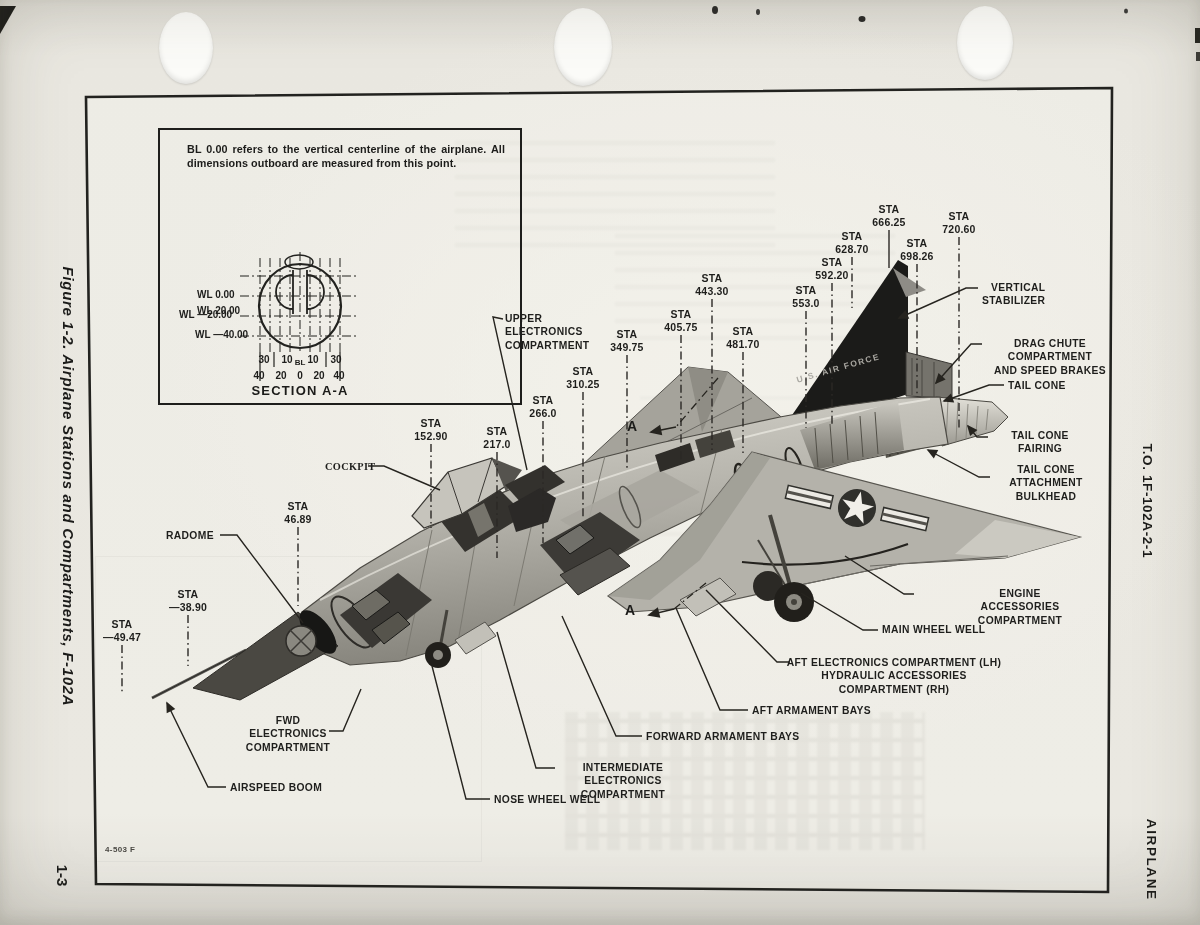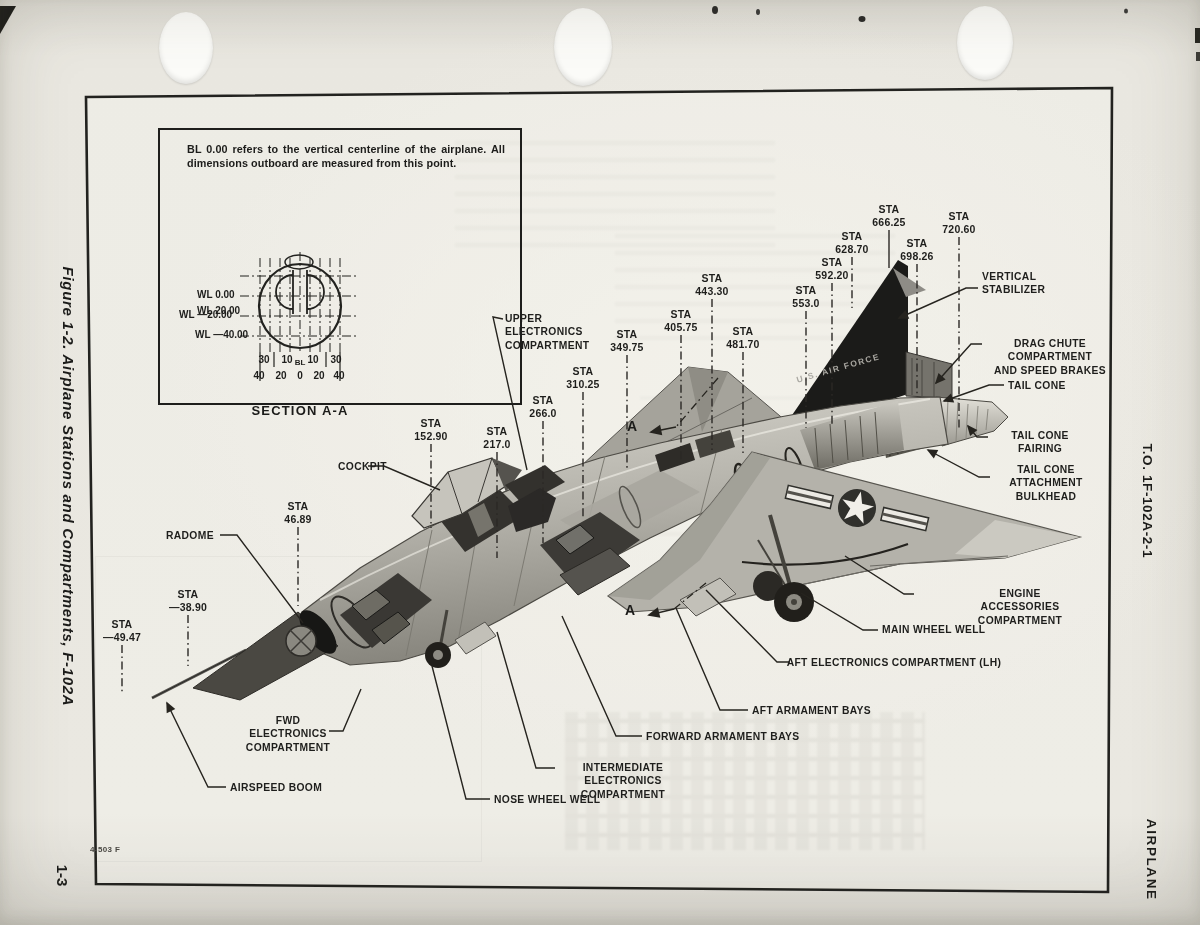--- a/index.html
+++ b/index.html
@@ -25,29 +25,29 @@
   .callout{position:absolute;font:bold 10.3px/1.3 "Liberation Sans",sans-serif;
     letter-spacing:.35px;color:#1e1e1c;white-space:nowrap;}
   .callout.center{text-align:center;white-space:normal;}
   .info-box{position:absolute;left:126px;top:128px;width:364px;height:277px;z-index:3;
     border:2px solid #1e1e1c;box-sizing:border-box;padding:13px 15px 0 27px;margin-left:32px;}
   .info-box p{margin:0 0 9px 0;font:bold 10.8px/1.26 "Liberation Sans",sans-serif;
     letter-spacing:.1px;color:#1c1c1a;text-align:justify;}
   .wl-label,.scale-num{position:absolute;font:bold 10px/1 "Liberation Sans",sans-serif;color:#1d1d1b;}
   .scale-num{transform:translateX(-50%);}
   .scale-num.small{font-size:8px;}
-  .sec-caption{position:absolute;left:238px;top:404px;width:124px;text-align:center;
+  .sec-caption{position:absolute;left:238px;top:384px;width:124px;text-align:center;
     font:bold 13px/1 "Liberation Sans",sans-serif;letter-spacing:1.2px;color:#1b1b19;}
   .vtext{position:absolute;transform:rotate(90deg);text-align:center;z-index:3;color:#1c1c1a;}
   .fig-caption{left:-162px;top:479px;width:460px;
     font:italic bold 15px/1 "Liberation Sans",sans-serif;letter-spacing:.7px;}
   .to-number{left:1067px;top:494px;width:160px;font:bold 13.5px/1 "Liberation Sans",sans-serif;letter-spacing:.6px;}
   .airplane-tab{left:1106px;top:853px;width:90px;font:bold 13.5px/1 "Liberation Sans",sans-serif;letter-spacing:1.6px;}
   .page-num{left:40px;top:868px;width:44px;font:bold 15px/1 "Liberation Sans",sans-serif;}
-  .plate-num{position:absolute;left:90px;top:846px;font:bold 8px/1 "Liberation Sans",sans-serif;
+  .plate-num{position:absolute;left:105px;top:846px;font:bold 8px/1 "Liberation Sans",sans-serif;
     color:#4a4843;z-index:3;letter-spacing:.4px;}
   .sec-marker{position:absolute;font:bold 14px/1 "Liberation Sans",sans-serif;color:#1b1b19;}
 </style>
 </head>
 <body>
 
 <div class="page">
 
   <div class="hole" style="left:159px;top:12px;width:54px;height:72px;"></div>
   <div class="hole" style="left:554px;top:8px;width:58px;height:78px;"></div>
@@ -328,27 +328,27 @@
       </div>
       <div class="sta-label" style="left: 925px; top: 210px;">
         <div>STA</div>
         <div>720.60</div>
       </div>
       <div class="callout" style="left: 505px; top: 312px;">
         <div>UPPER</div>
         <div>ELECTRONICS</div>
         <div>COMPARTMENT</div>
       </div>
-      <div class="callout" style="left: 338px; top: 460px;">
+      <div class="callout" style="left: 325px; top: 460px; font-family: Liberation Serif, serif;">
         <div>COCKPIT</div>
       </div>
       <div class="callout" style="left: 166px; top: 529px;">
         <div>RADOME</div>
       </div>
-      <div class="callout" style="left: 982px; top: 270px;">
+      <div class="callout" style="left: 982px; top: 281px; text-align: right;">
         <div>VERTICAL</div>
         <div>STABILIZER</div>
       </div>
       <div class="callout center" style="left: 986px; top: 337px; width: 128px;">
         <div>DRAG CHUTE</div>
         <div>COMPARTMENT</div>
         <div>AND SPEED BRAKES</div>
       </div>
       <div class="callout" style="left: 1008px; top: 379px;">
         <div>TAIL CONE</div>
@@ -364,20 +364,21 @@
       </div>
       <div class="callout center" style="left: 960px; top: 587px; width: 120px;">
         <div>ENGINE ACCESSORIES</div>
         <div>COMPARTMENT</div>
       </div>
       <div class="callout" style="left: 882px; top: 623px;">
         <div>MAIN WHEEL WELL</div>
       </div>
       <div class="callout center" style="left: 778px; top: 656px; width: 232px;">
         <div>AFT ELECTRONICS COMPARTMENT (LH)</div>
+        <div>HYDRAULIC ACCESSORIES COMPARTMENT (RH)</div>
       </div>
       <div class="callout" style="left: 752px; top: 704px;">
         <div>AFT ARMAMENT BAYS</div>
       </div>
       <div class="callout" style="left: 646px; top: 730px;">
         <div>FORWARD ARMAMENT BAYS</div>
       </div>
       <div class="callout center" style="left: 559px; top: 761px; width: 128px;">
         <div>INTERMEDIATE ELECTRONICS</div>
         <div>COMPARTMENT</div>

